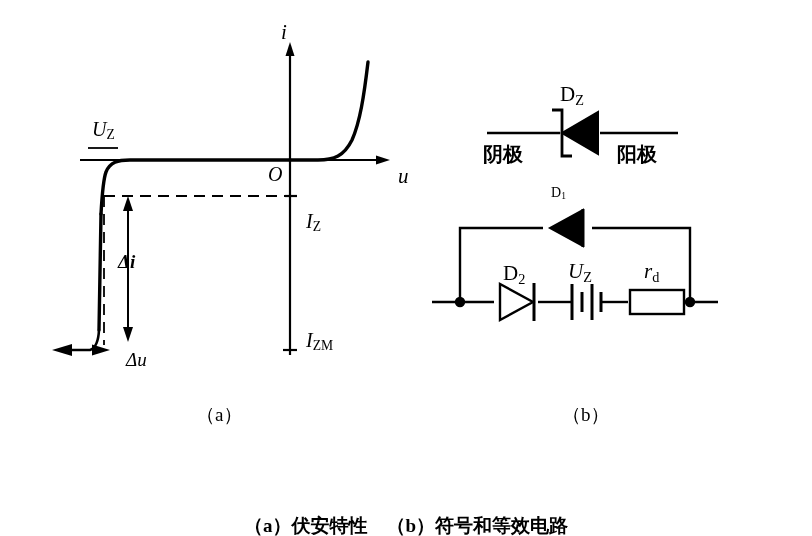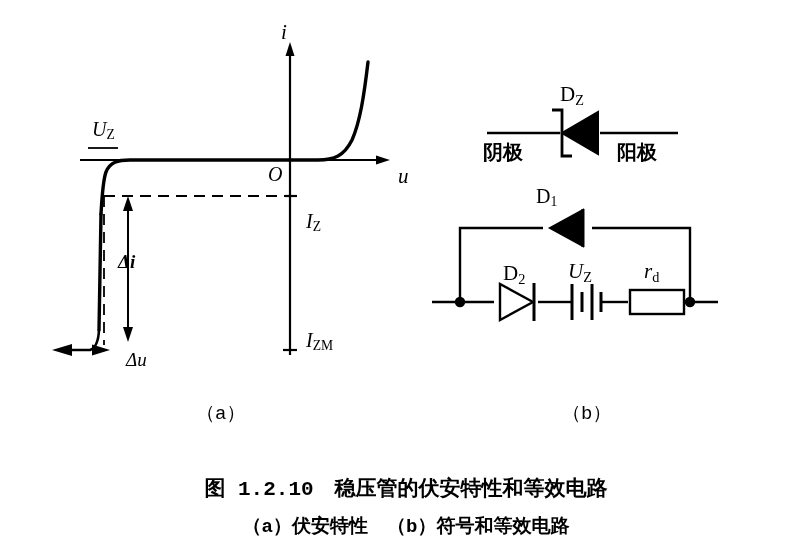--- a/index.html
+++ b/index.html
@@ -21,21 +21,21 @@
     color: #000;
     line-height: 1;
   }
   .italic { font-style: italic; }
   .sub {
     font-size: 0.68em;
     vertical-align: -0.25em;
     font-style: normal;
   }
   .cn {
-    font-family: Liberation Mono, monospace;
+    font-family: Liberation Serif, serif;
     font-weight: bold;
   }
   svg { position: absolute; left: 0; top: 0; }
   .capt {
     position: absolute;
     width: 100%;
     text-align: center;
     color: #000;
   }
 </style>
@@ -157,37 +157,36 @@
   <div class="lbl italic" style="left:126px; top:350px; font-size:19px;">Δu</div>
 
   <div class="lbl" style="left:560px; top:84px; font-size:21px;">
     <span>D</span><span class="sub">Z</span>
   </div>
 
   <div class="lbl cn" style="left:483px; top:144px; font-size:20px;">阴极</div>
 
   <div class="lbl cn" style="left:617px; top:144px; font-size:20px;">阳极</div>
 
-  <div class="lbl" style="left:536px; top:186px; font-size:20px;">
+  <div class="lbl" style="left:551px; top:186px; font-size:14px;">
     <span>D</span><span class="sub">1</span>
   </div>
 
   <div class="lbl" style="left:503px; top:263px; font-size:21px;text-align:center;">
     <span>D</span><span class="sub">2</span>
   </div>
 
   <div class="lbl" style="left:568px; top:261px; font-size:21px;">
     <span class="italic">U</span><span class="sub">Z</span>
   </div>
 
   <div class="lbl" style="left:644px; top:261px; font-size:21px;">
     <span class="italic">r</span><span class="sub">d</span>
   </div>
 
   <div class="lbl cn" style="left:196px; top:405px; font-size:19px; font-weight:normal;">（a）</div>
 
   <div class="lbl cn" style="left:562px; top:405px; font-size:19px; font-weight:normal;">（b）</div>
 
-  <div class="capt cn" style="top:474px; font-size:21px;">图 1.2.10　稳压管的伏安特性和等效电路</div>
 
   <div class="capt cn" style="top:513px; font-size:19px;">（a）伏安特性　（b）符号和等效电路</div>
 
 </div>
 
 </body></html>

